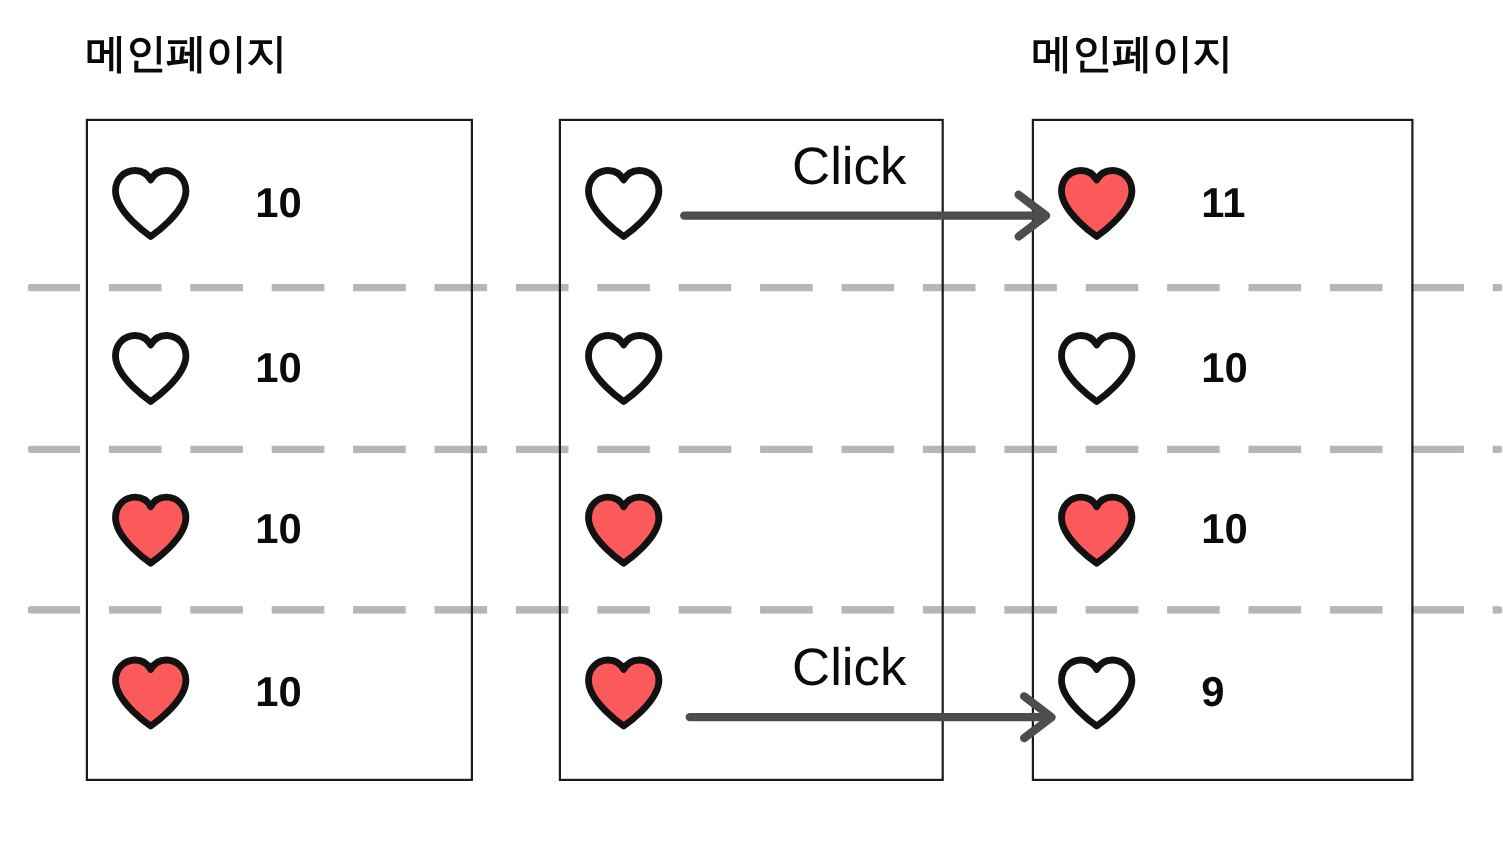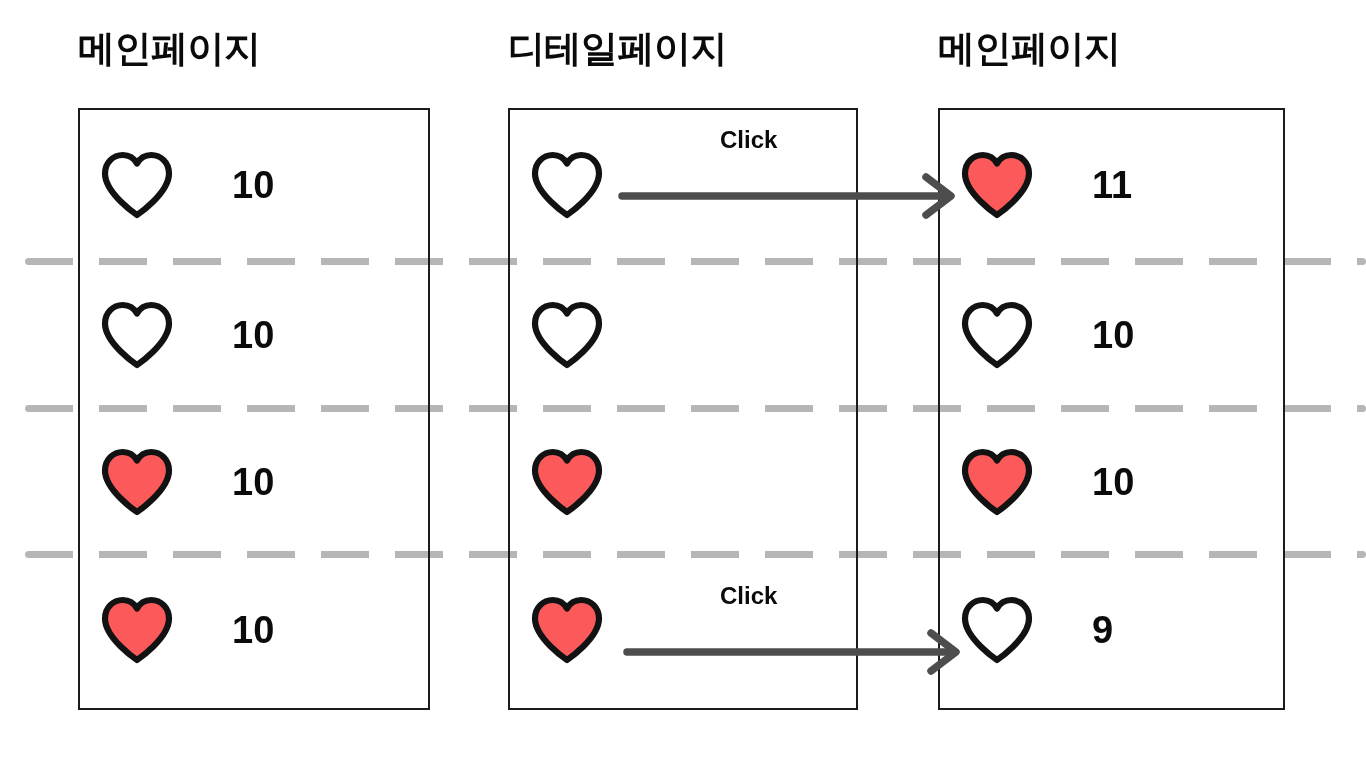--- a/index.html
+++ b/index.html
@@ -95,22 +95,22 @@
   
   .r1 { top: 145px; }
   .r2 { top: 295px; }
   .r3 { top: 442px; }
   .r4 { top: 590px; }
 
   
   .arrow-group { position: absolute; }
   .arrow-label {
     position: absolute;
-    font-size: 24px;
-    font-weight: 700;
+    font-size: 48px;
+    font-weight: 400;
     color: #0b0b0b;
     white-space: nowrap;
     line-height: 1;
   }
   .arrow-svg { position: absolute; overflow: visible; }
 
   .ag1 { left: 620px; top: 128px; }
   .ag1 .arrow-label { left: 100px; top: 0px; }
   .ag1 .arrow-svg  { left: 0px;  top: 46px; }
 
@@ -159,21 +159,20 @@
 
   <div class="row c1 r4">
     <span class="heart">
       <svg viewBox="0 0 74 68" width="74" height="68" aria-hidden="true">
         <path d="M37 64 C37 64 5 42.5 5 22.5 C5 11.5 13.2 4 22.8 4 C29.5 4 34.3 7.6 37 12.6 C39.7 7.6 44.5 4 51.2 4 C60.8 4 69 11.5 69 22.5 C69 42.5 37 64 37 64 Z" fill="#FC5A5A" stroke="#121212" stroke-width="6.2" stroke-linejoin="round" stroke-linecap="round"></path>
       </svg>
     </span>
     <span class="count">10</span>
   </div>
 
-  <div class="panel-title p2-title">디테일페이지</div>
   <div class="panel-box p2-box"></div>
 
   <div class="row c2 r1">
     <span class="heart">
       <svg viewBox="0 0 74 68" width="74" height="68" aria-hidden="true">
         <path d="M37 64 C37 64 5 42.5 5 22.5 C5 11.5 13.2 4 22.8 4 C29.5 4 34.3 7.6 37 12.6 C39.7 7.6 44.5 4 51.2 4 C60.8 4 69 11.5 69 22.5 C69 42.5 37 64 37 64 Z" fill="none" stroke="#121212" stroke-width="6.2" stroke-linejoin="round" stroke-linecap="round"></path>
       </svg>
     </span>
     <span class="count"></span>
   </div>

